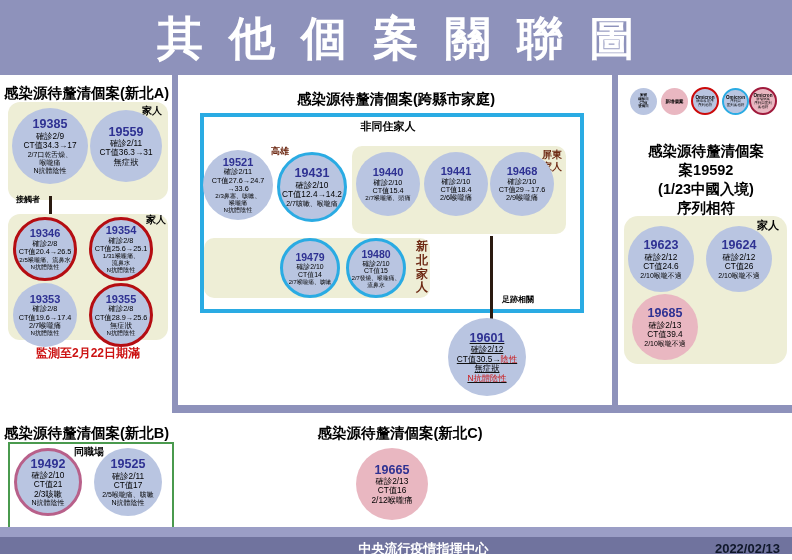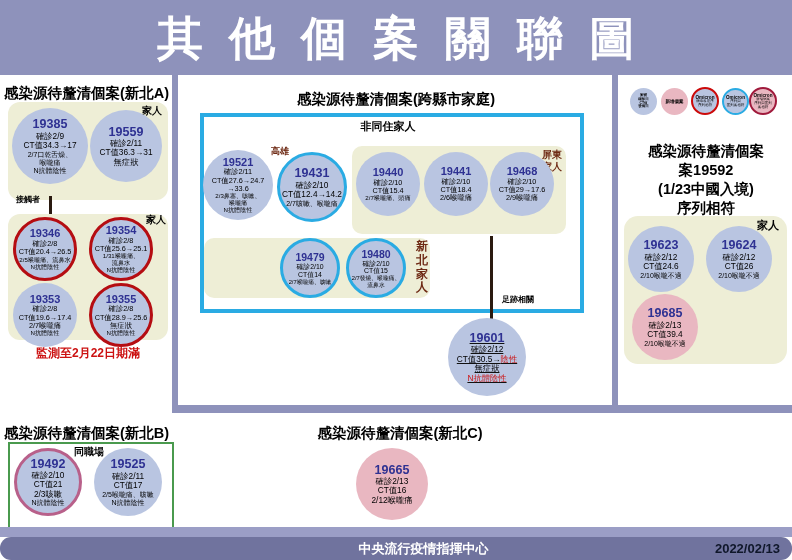--- a/index.html
+++ b/index.html
@@ -57,21 +57,21 @@
   .legend-circle .clines{font-size:3.5px;}
   .legend-circle .clines div{line-height:1.12;}
   .lg-key .clines{color:#2e3192;font-weight:bold;}
   .lg-new .clines{color:#cc1111;font-weight:bold;font-size:4.5px;}
   .om{color:#cc1111;font-weight:bold;font-size:4.6px;}
   .lg-ring-red{border:2px solid #cc0a0a;background:#b9c5e1;}
   .lg-ring-blue{border:2px solid #2aabe3;background:#b9c5e1;}
   .lg-ring-darkred{border:2px solid #a01a3c;background:#e9b7c1;}
   
   .strip{position:absolute;left:0;top:527px;width:792px;height:10px;background:#9b9ec6;}
-  .footerbar{position:absolute;left:0;top:537px;width:792px;height:23px;background:#70739e;border-radius:11px;}
+  .footerbar{position:absolute;left:0;top:537px;width:792px;height:17px;background:#70739e;}
   .footerbar .org{
     position:absolute;left:0;top:0;width:792px;height:23px;line-height:23px;
     text-align:center;text-indent:55px;color:#fff;font-weight:bold;font-size:13px;
   }
   .footerbar .date{
     position:absolute;right:12px;top:0;height:23px;line-height:23px;
     color:#0f172a;font-weight:bold;font-size:13px;
   }
 </style>
 </head>

